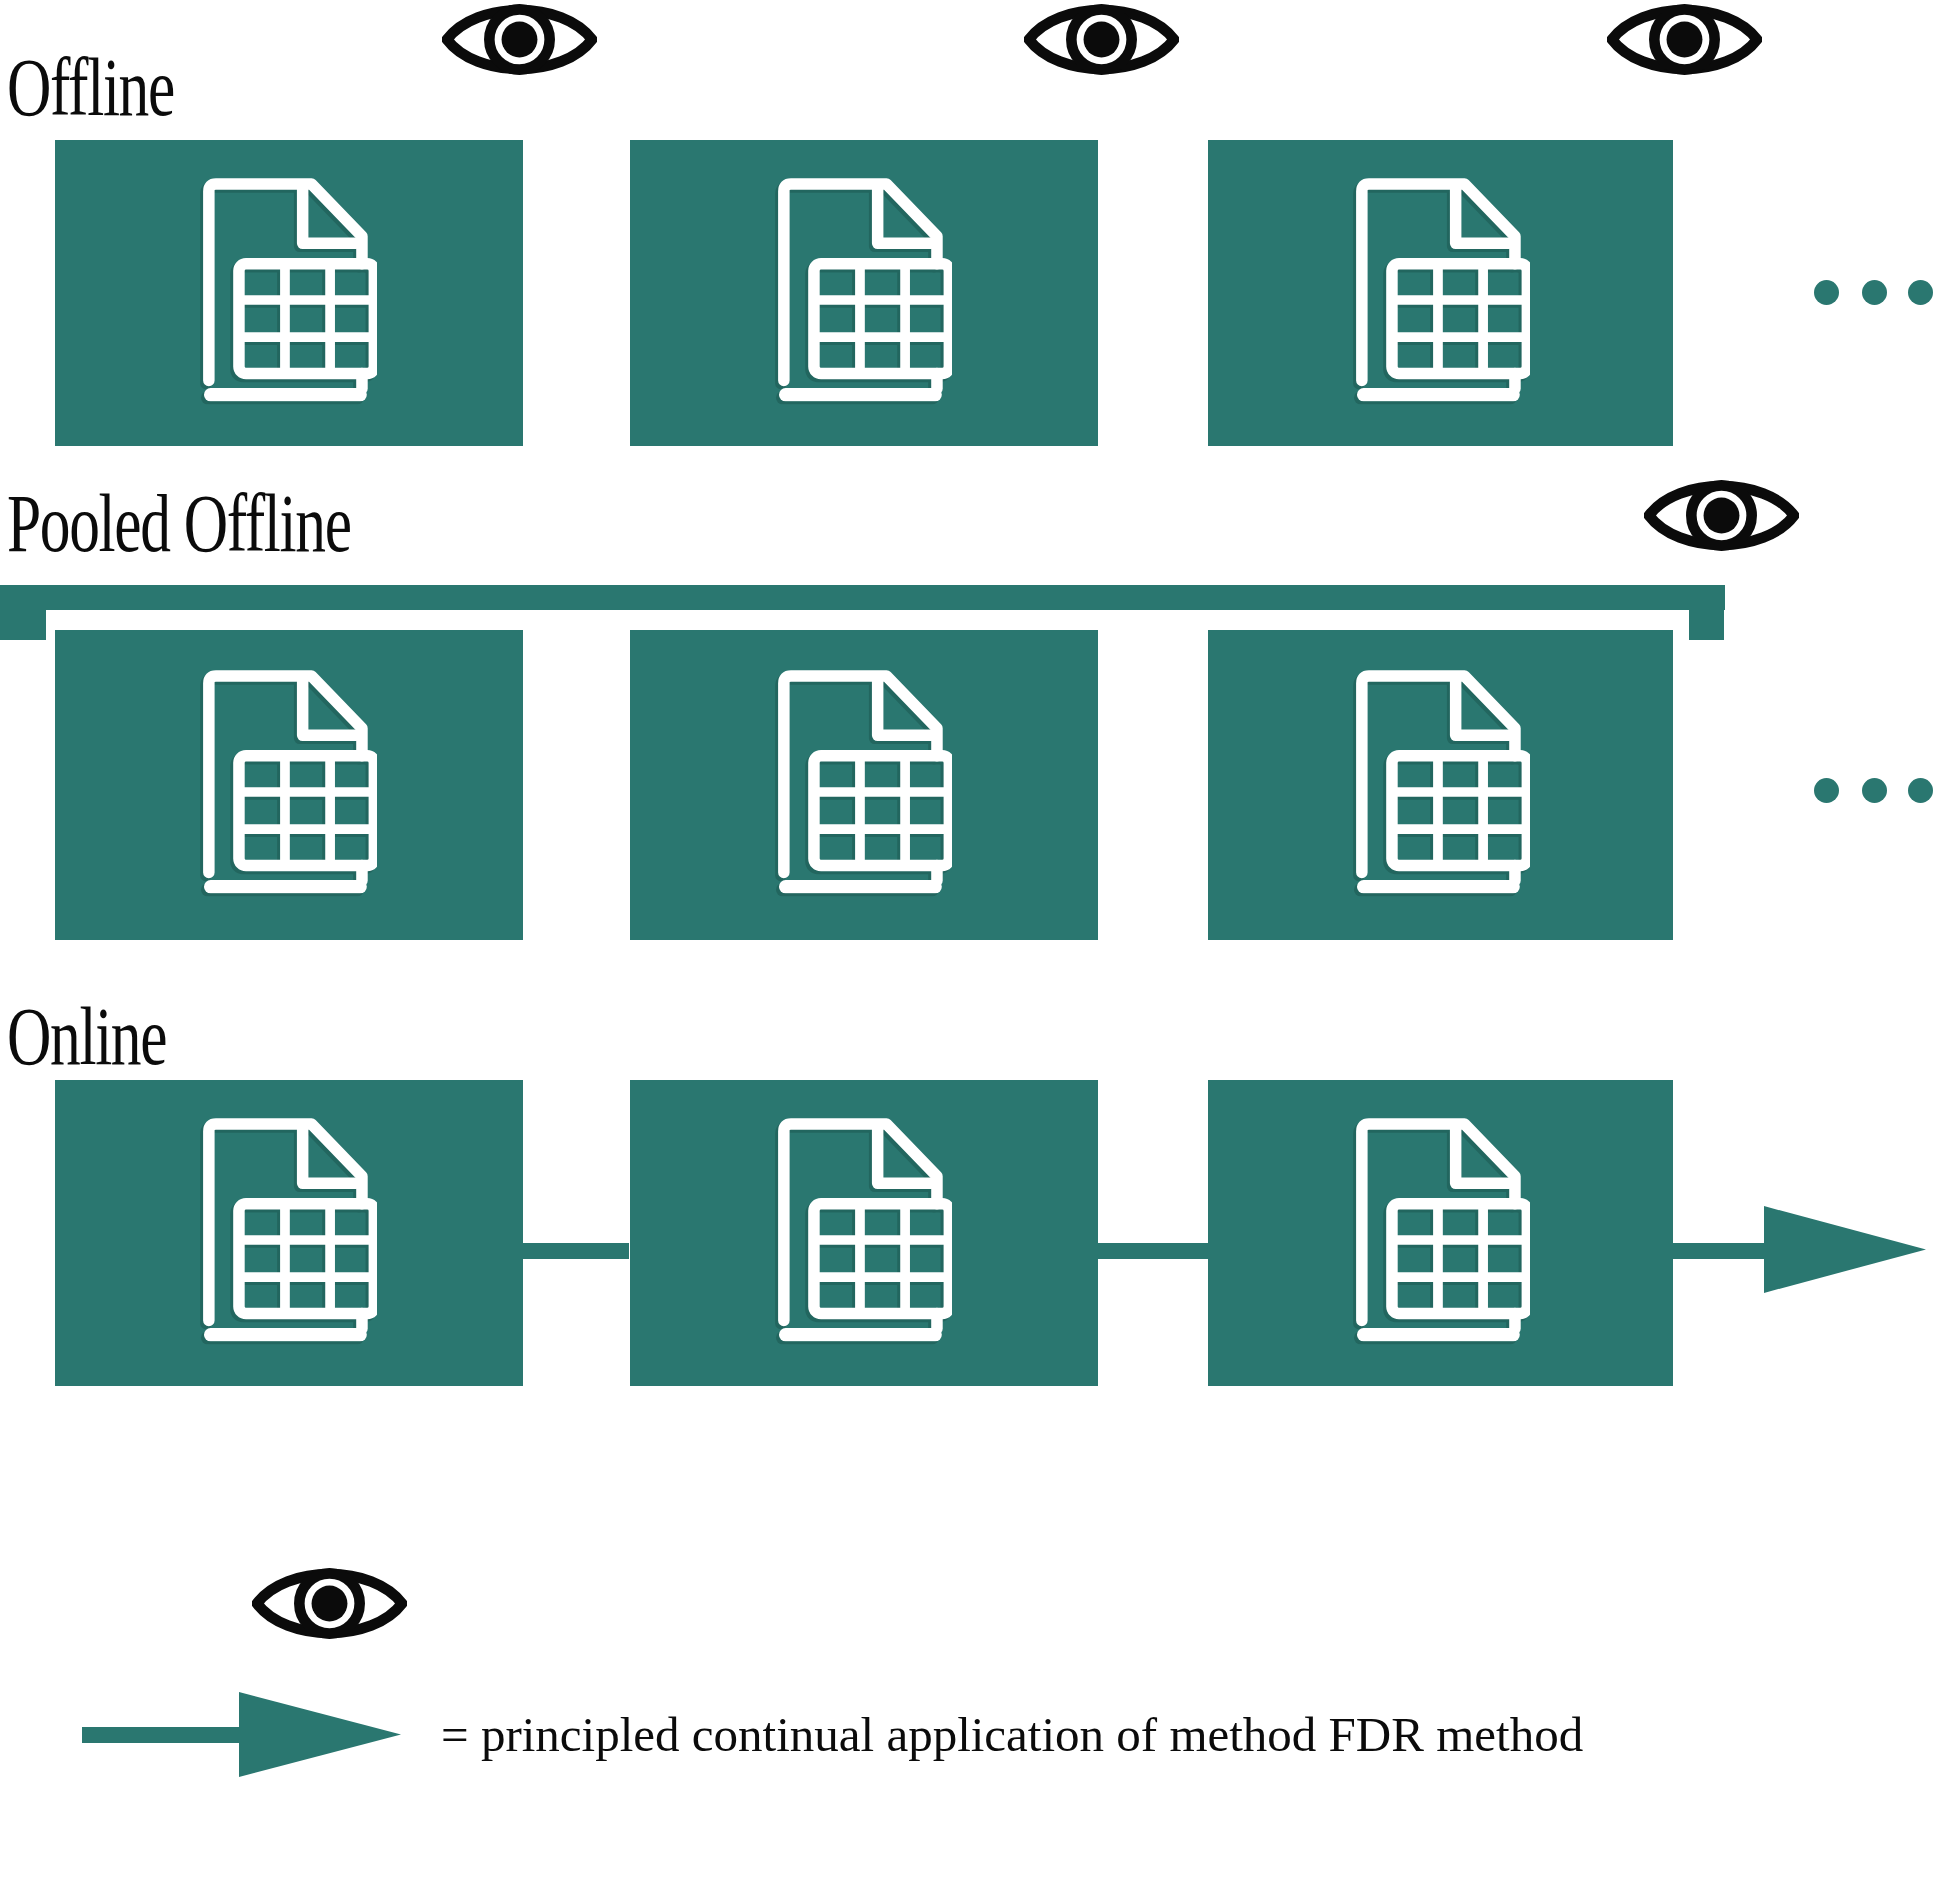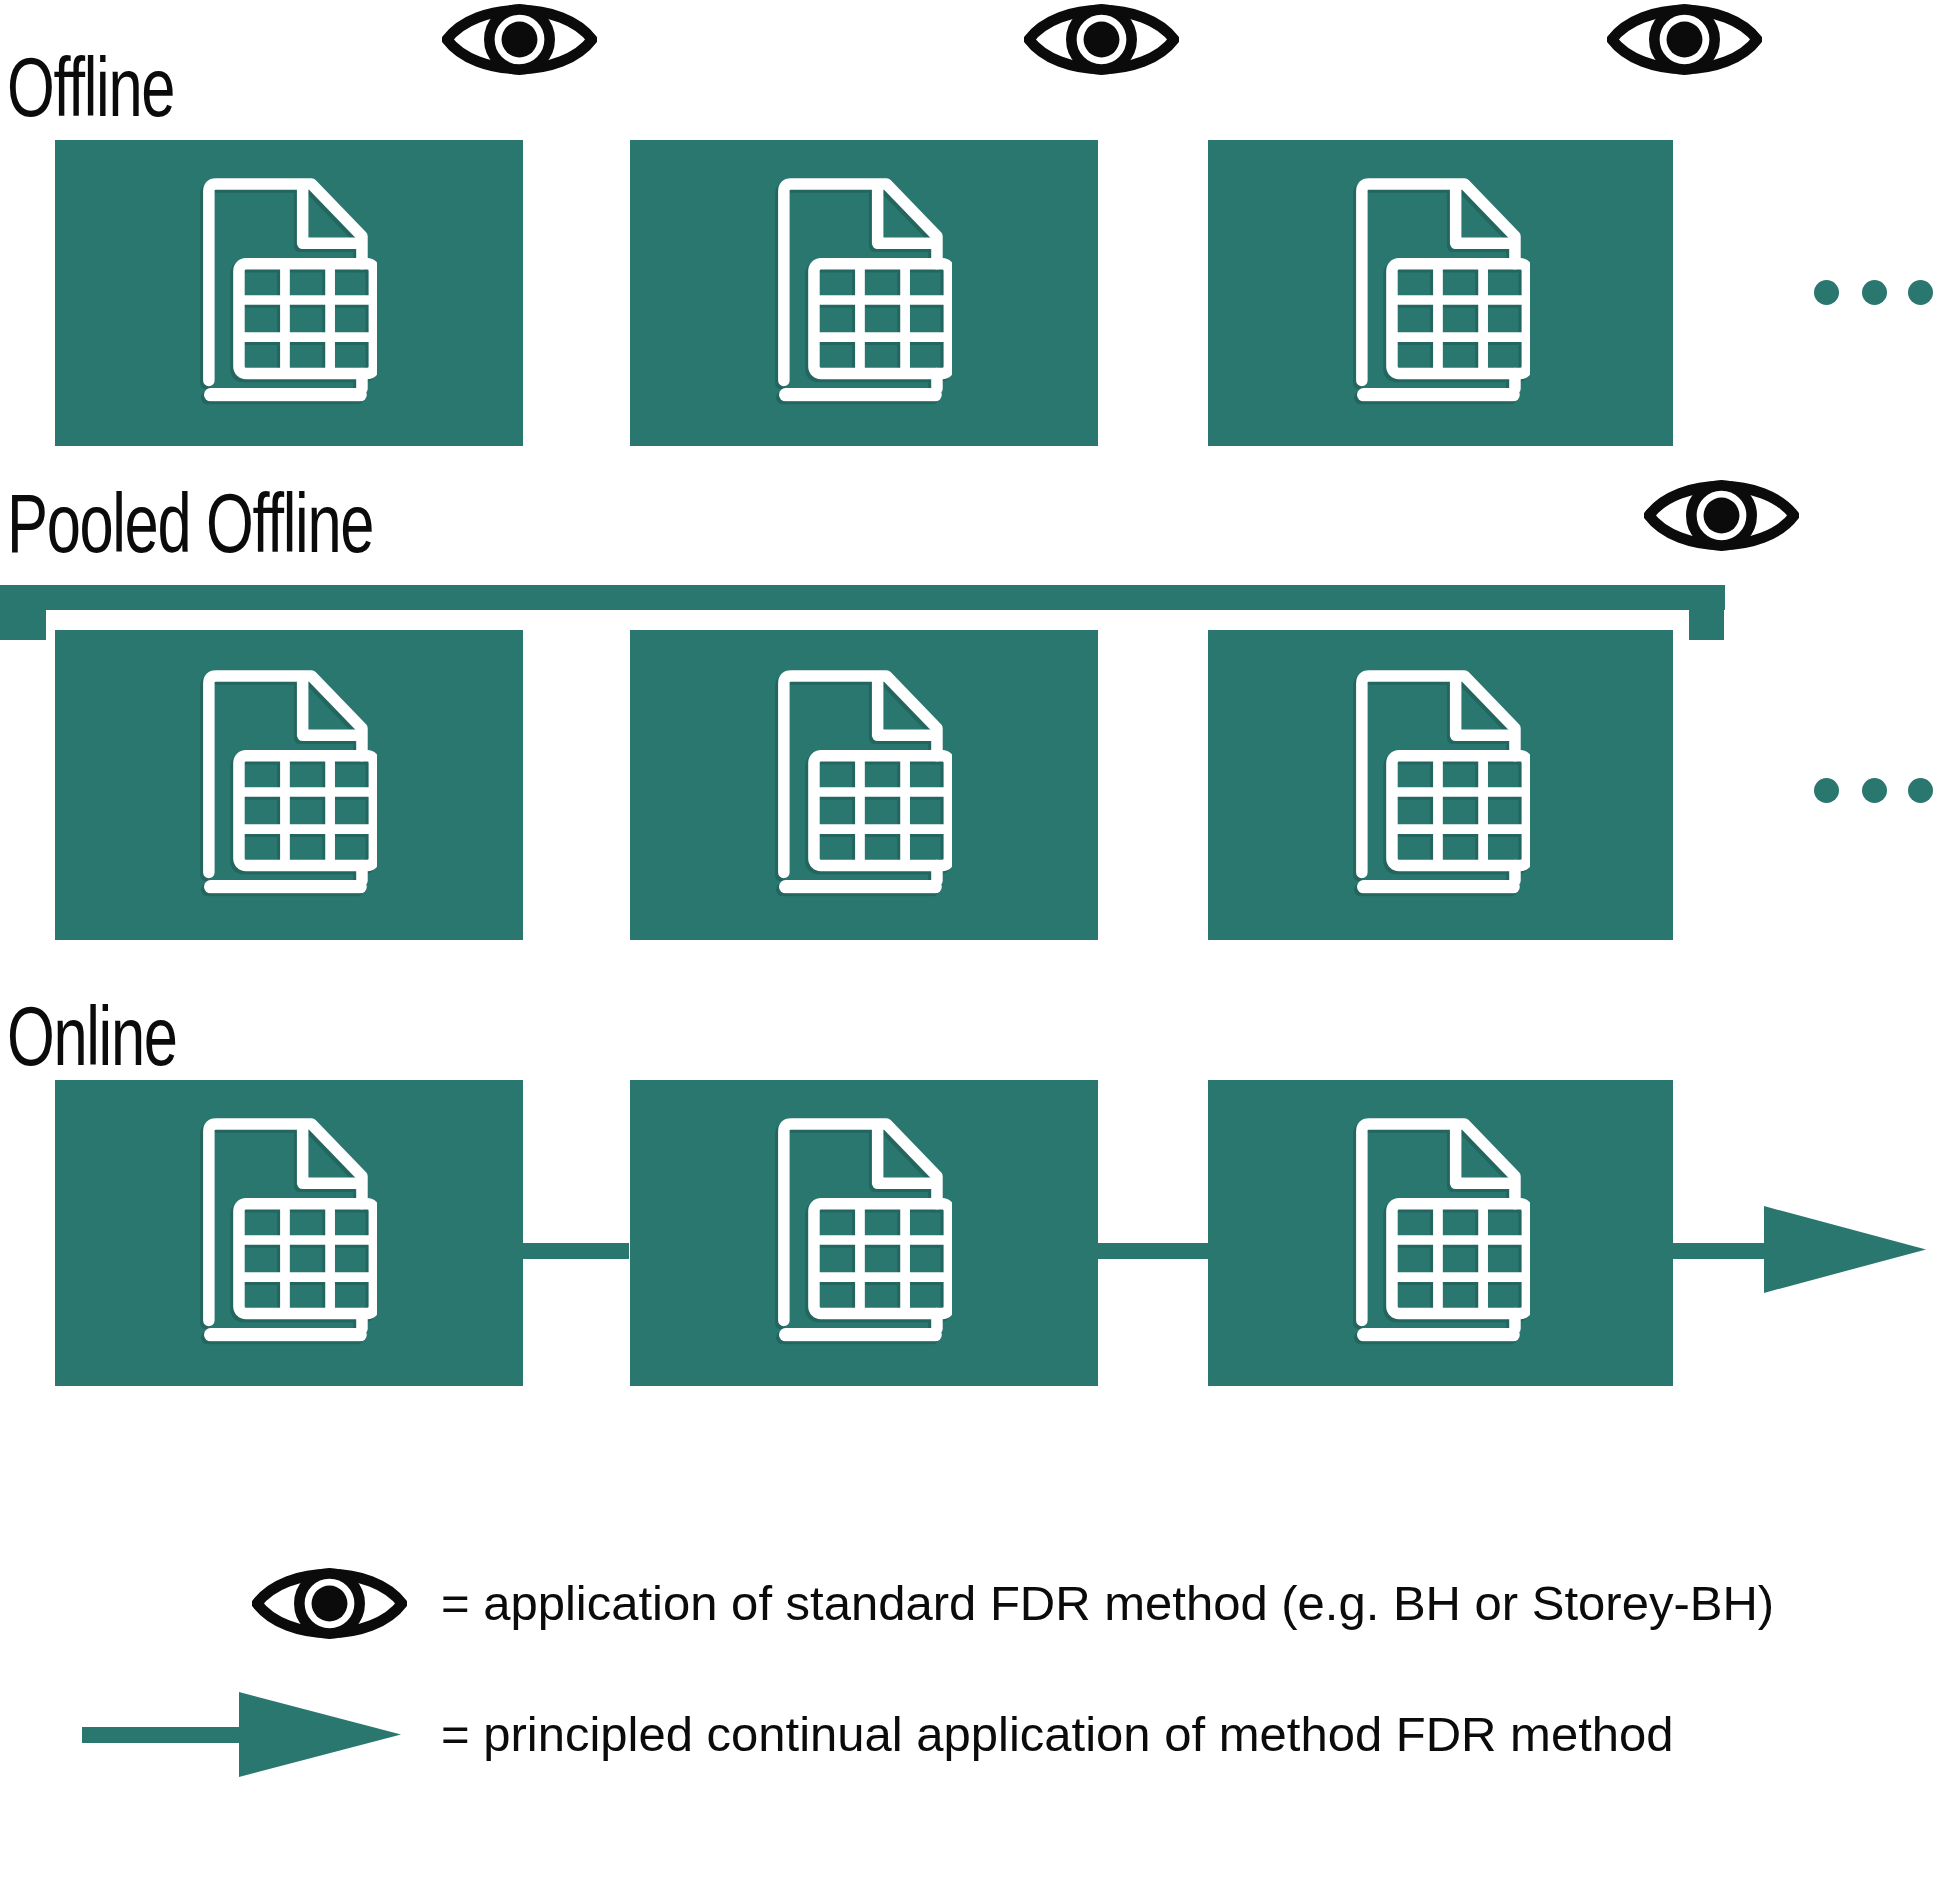--- a/index.html
+++ b/index.html
@@ -1,20 +1,20 @@
 <!DOCTYPE html>
 <html style="--teal: #2a7770; --black: #0b0b0b;font-size:14px"><head>
 <meta charset="utf-8">
 <style>
   html,body{margin:0;padding:0;background:#ffffff;}
   .stage{
     position:relative;
     width:1939px;height:1895px;
     background:#ffffff;
-    font-family:Liberation Sans, sans-serif;
+    font-family:Liberation Serif, serif;
     overflow:hidden;
   }
   .row-label{
     position:absolute;left:7px;margin:0;
     font-size:83px;font-weight:400;line-height:1;
     color:var(--black);
     letter-spacing:-1.8px;
     transform:scaleX(0.74);
     transform-origin:0 0;
     white-space:nowrap;
@@ -163,21 +163,20 @@
   <div class="connector" style="left:1098px;top:1243px;width:110px"></div>
 
   <div class="connector" style="left:1672px;top:1243px;width:106px"></div>
   <svg class="arrowhead" style="left:1764px;top:1206px" width="162" height="87" viewBox="0 0 183 98">
     <polygon points="0,0 183,49 0,98" fill="var(--teal)"></polygon>
   </svg>
 
   <svg class="eye-svg" style="left:252px;top:1561px" viewBox="0 0 175 96" width="155" height="85">
       <use href="#sym-eye"></use>
     </svg>
-  <p class="legend-text" style="top:1579px">= application of standard FDR method (e.g. BH or Storey-BH)</p>
 
   <div class="connector" style="left:82px;top:1727px;width:166px"></div>
   <svg class="arrowhead" style="left:239px;top:1692px" width="162" height="85" viewBox="0 0 183 96">
     <polygon points="0,0 183,48 0,96" fill="var(--teal)"></polygon>
   </svg>
   <p class="legend-text" style="top:1710px">= principled continual application of method FDR method</p>
 
 </div>
 
 

